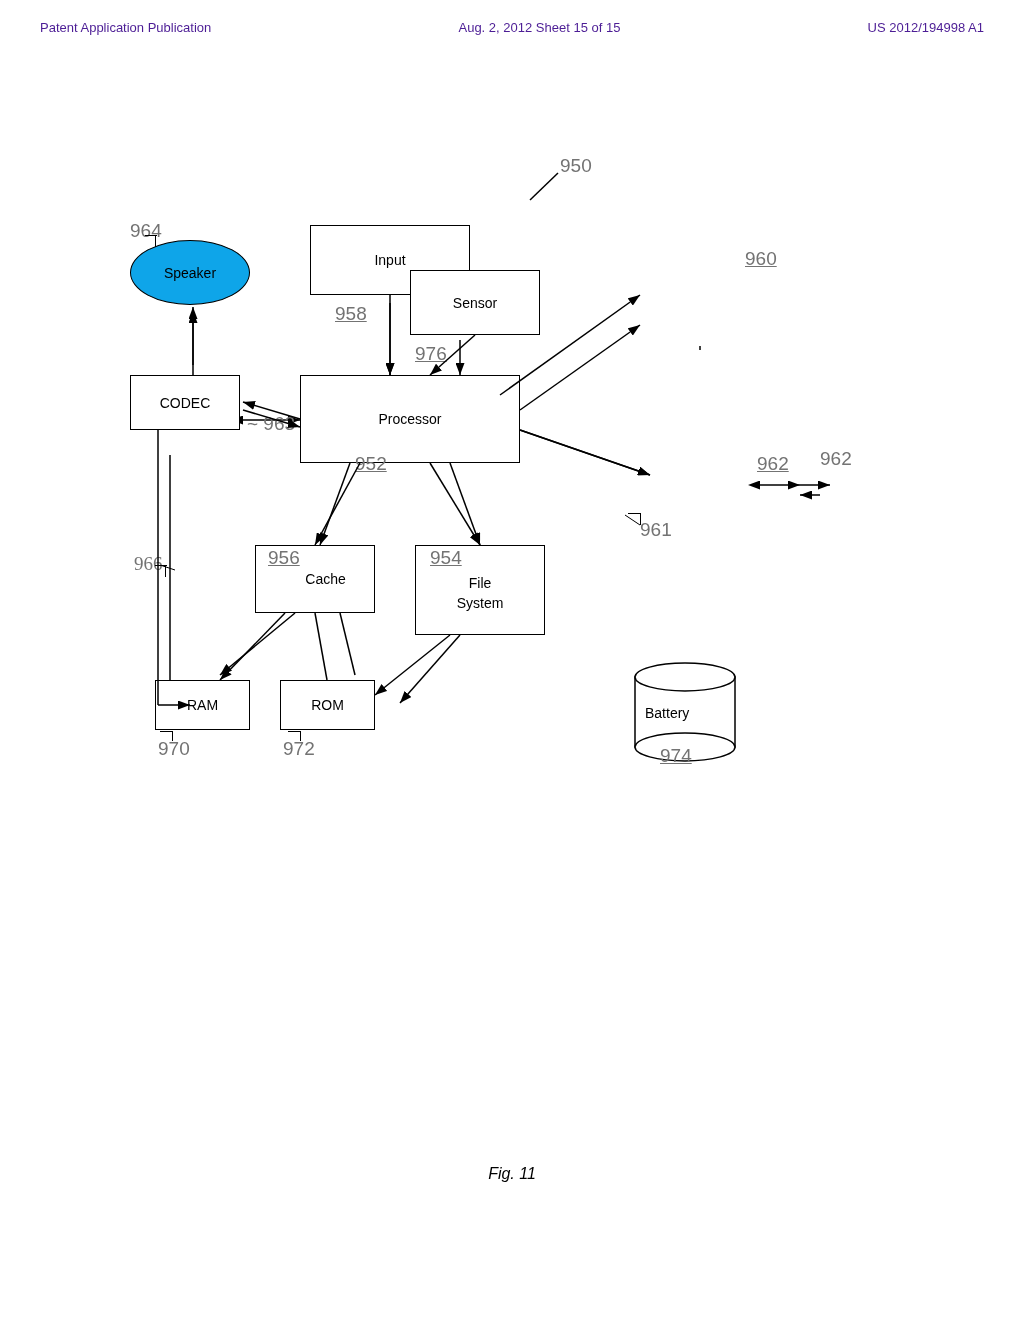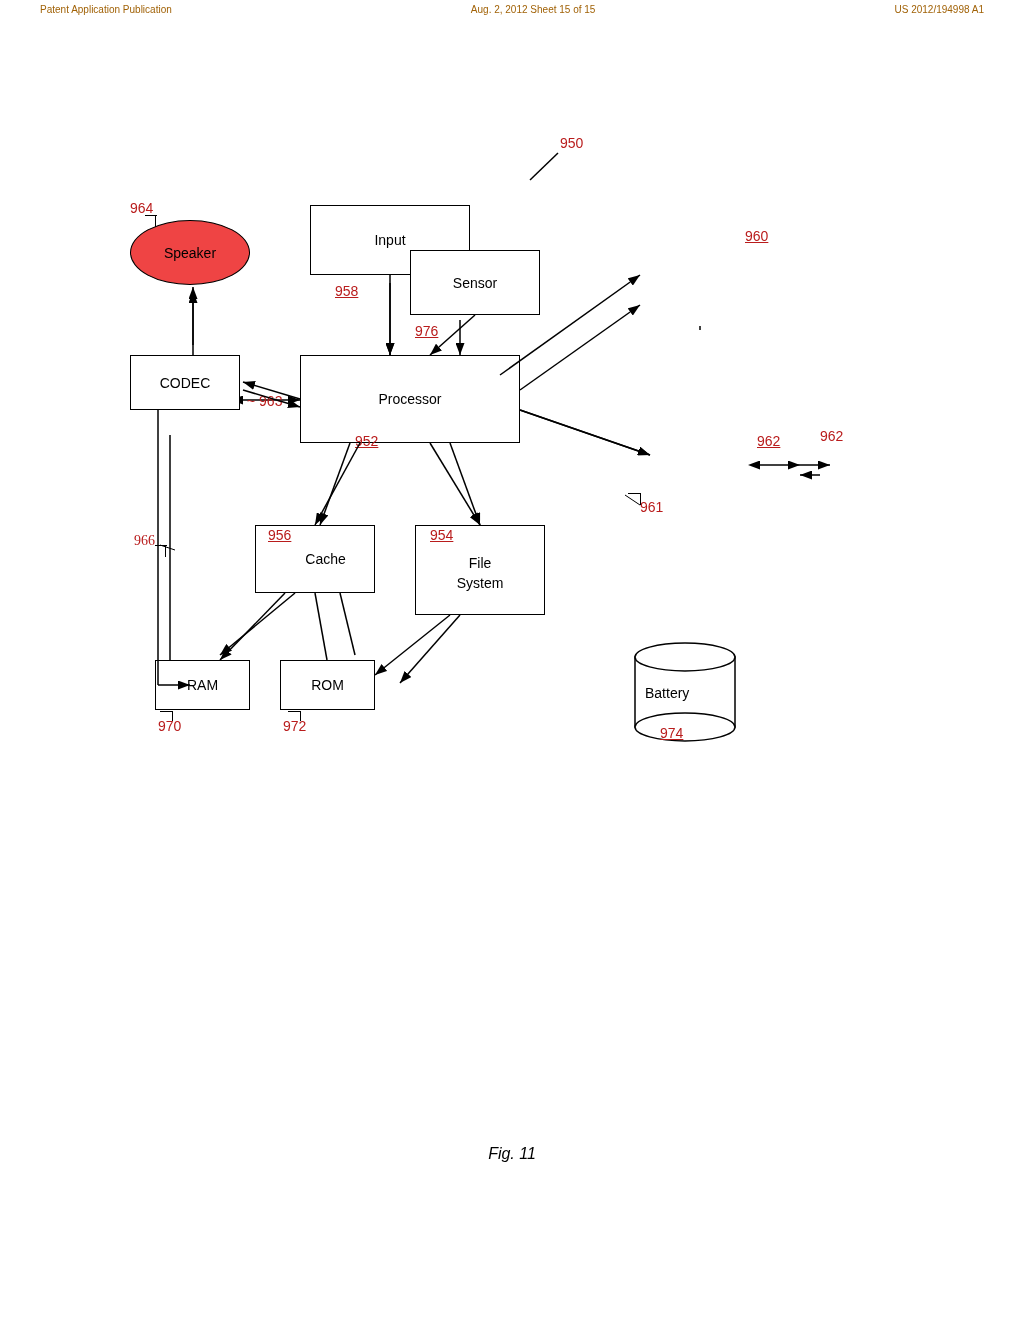--- a/index.html
+++ b/index.html
@@ -9,23 +9,23 @@
       width: 1024px;
       min-height: 1320px;
       position: relative;
       overflow: hidden;
     }
 
     
     .header {
       display: flex;
       justify-content: space-between;
-      padding: 4px 40px 0 40px;
-      font-size: 10px;
-      color: #a16207;
+      padding: 20px 40px 0 40px;
+      font-size: 13px;
+      color: #4c1d95;
     }
 
     
     .diagram-area {
       position: relative;
       width: 1024px;
       height: 1100px;
       margin-top: 20px;
     }
 
@@ -39,32 +39,32 @@
       justify-content: center;
       text-align: center;
       font-size: 14px;
     }
 
     
     .oval {
       position: absolute;
       border: 1.5px solid #000;
       border-radius: 50%;
-      background: #ef4444;
+      background: #0ea5e9;
       display: flex;
       align-items: center;
       justify-content: center;
       font-size: 14px;
     }
 
     
     .label {
       position: absolute;
-      font-size: 14px;
-      color: #b91c1c;
+      font-size: 19px;
+      color: #737373;
     }
     .label.underline {
       text-decoration: underline;
     }
 
     
     .arrows-svg {
       position: absolute;
       top: 0;
       left: 0;

